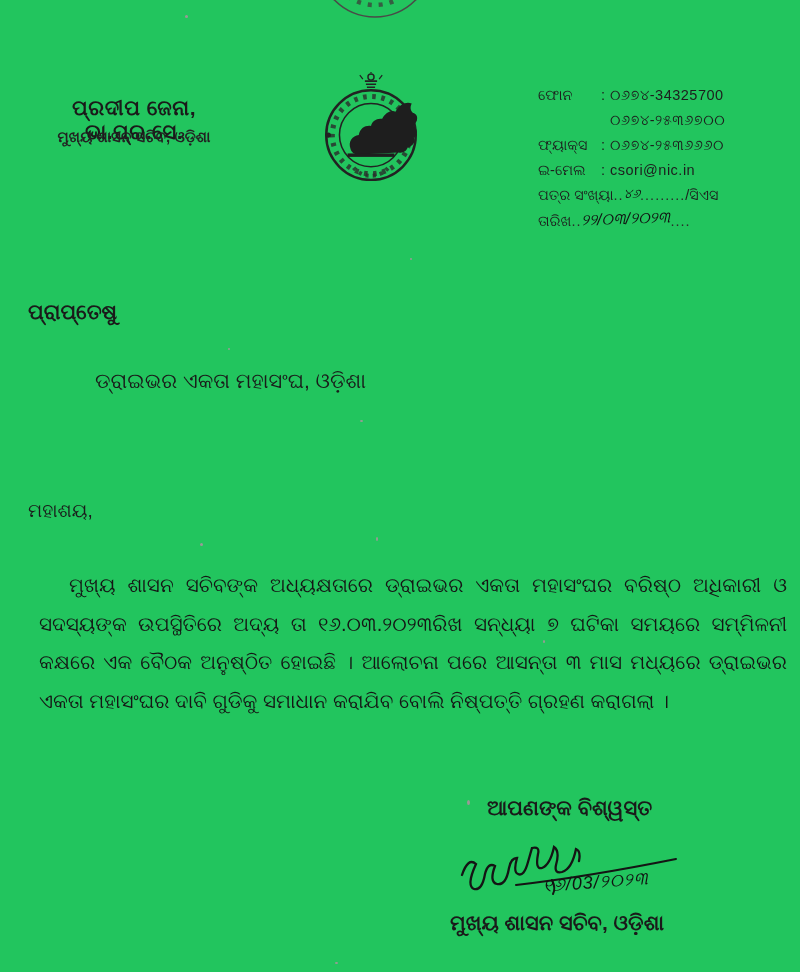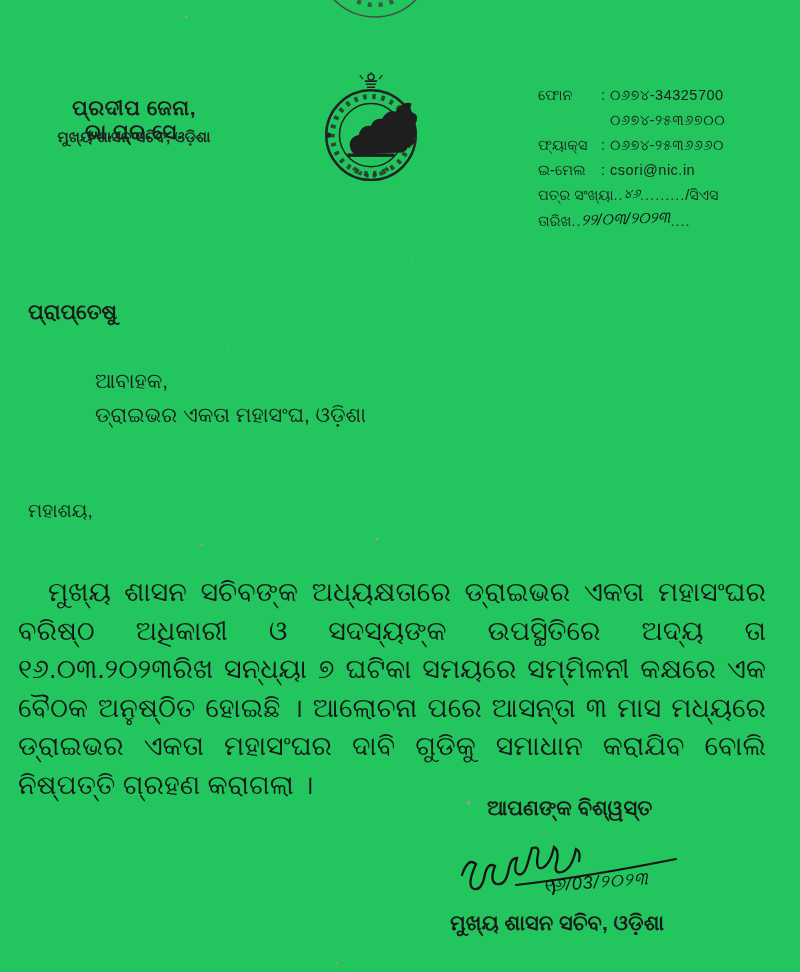--- a/index.html
+++ b/index.html
@@ -23,21 +23,21 @@
   .contact .colon{display:inline-block;width:14px;text-align:center;}
   .contact .val{letter-spacing:.5px;}
   .contact .cont{padding-left:72px;}
   .dots{letter-spacing:1px;color:#2a2a2a;}
   .hand{font-style:italic;font-size:13px;color:#111;position:relative;top:-2px;}
   .hand-date-top{font-style:italic;font-size:16px;color:#111;position:relative;top:-2px;transform:rotate(-2deg);display:inline-block;}
   .to-label{left:28px;top:300px;font-size:21px;font-weight:bold;}
   .recipient{left:95px;top:364px;font-size:21px;line-height:33px;}
   .recipient div{margin-bottom:1px;}
   .greeting{left:28px;top:500px;font-size:19px;}
-  .body-para{left:18px;top:546px;width:748px;font-size:27px;line-height:38.5px;text-align:justify;text-indent:30px;color:#151515;}
+  .body-para{left:39px;top:546px;width:748px;font-size:20px;line-height:38.5px;text-align:justify;text-indent:30px;color:#151515;}
   .valediction{left:487px;top:796px;font-size:21px;font-weight:bold;}
   .sig-box{left:452px;top:833px;width:250px;height:74px;}
   .sig-date{left:543px;top:872px;font-size:18px;font-style:italic;transform:rotate(-4deg);color:#111;letter-spacing:1px;}
   .signatory{left:450px;top:911px;font-size:21px;font-weight:bold;}
   .speck{position:absolute;background:#9a9a96;border-radius:50%;}
 </style>
 </head>
 <body>
 
 <div class="page">
@@ -104,21 +104,20 @@
     <div class="row">
       <span>ତାରିଖ</span>
       <span class="dots">..</span>
       <span class="hand-date-top">୨୨/୦୩/୨୦୨୩</span>
       <span class="dots">....</span>
     </div>
   </div>
 
   <div class="abs to-label">ପ୍ରାପ୍ତେଷୁ</div>
   <div class="abs recipient">
-    <div>ଆବାହକ,</div>
     <div>ଡ୍ରାଇଭର ଏକତା ମହାସଂଘ, ଓଡ଼ିଶା</div>
   </div>
 
   <div class="abs greeting">ମହାଶୟ,</div>
   <p class="abs body-para">ମୁଖ୍ୟ ଶାସନ ସଚିବଙ୍କ ଅଧ୍ୟକ୍ଷତାରେ ଡ୍ରାଇଭର ଏକତା ମହାସଂଘର ବରିଷ୍ଠ ଅଧିକାରୀ ଓ ସଦସ୍ୟଙ୍କ ଉପସ୍ଥିତିରେ ଅଦ୍ୟ ତା ୧୬.୦୩.୨୦୨୩ରିଖ  ସନ୍ଧ୍ୟା ୭ ଘଟିକା ସମୟରେ ସମ୍ମିଳନୀ କକ୍ଷରେ ଏକ ବୈଠକ ଅନୁଷ୍ଠିତ ହୋଇଛି । ଆଲୋଚନା ପରେ ଆସନ୍ତା ୩ ମାସ ମଧ୍ୟରେ ଡ୍ରାଇଭର ଏକତା ମହାସଂଘର ଦାବି ଗୁଡିକୁ ସମାଧାନ କରାଯିବ ବୋଲି ନିଷ୍ପତ୍ତି ଗ୍ରହଣ କରାଗଲା ।</p>
 
   <div class="abs valediction">ଆପଣଙ୍କ ବିଶ୍ୱସ୍ତ</div>
 
   <div class="abs sig-box">
     <svg width="250" height="74" viewBox="0 0 250 74">

